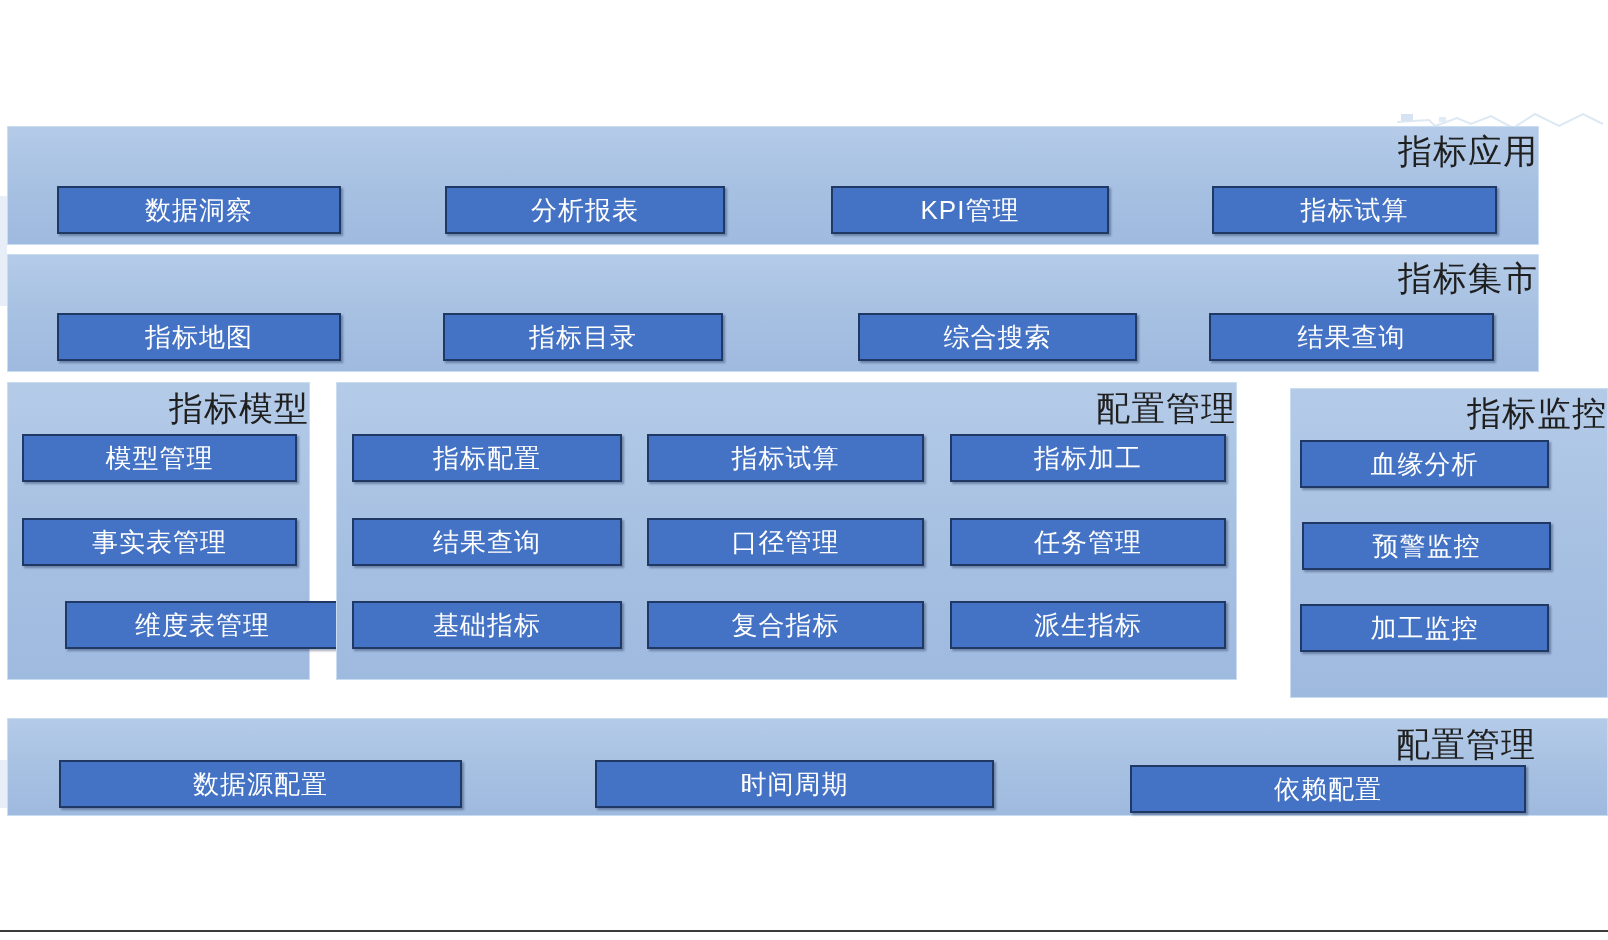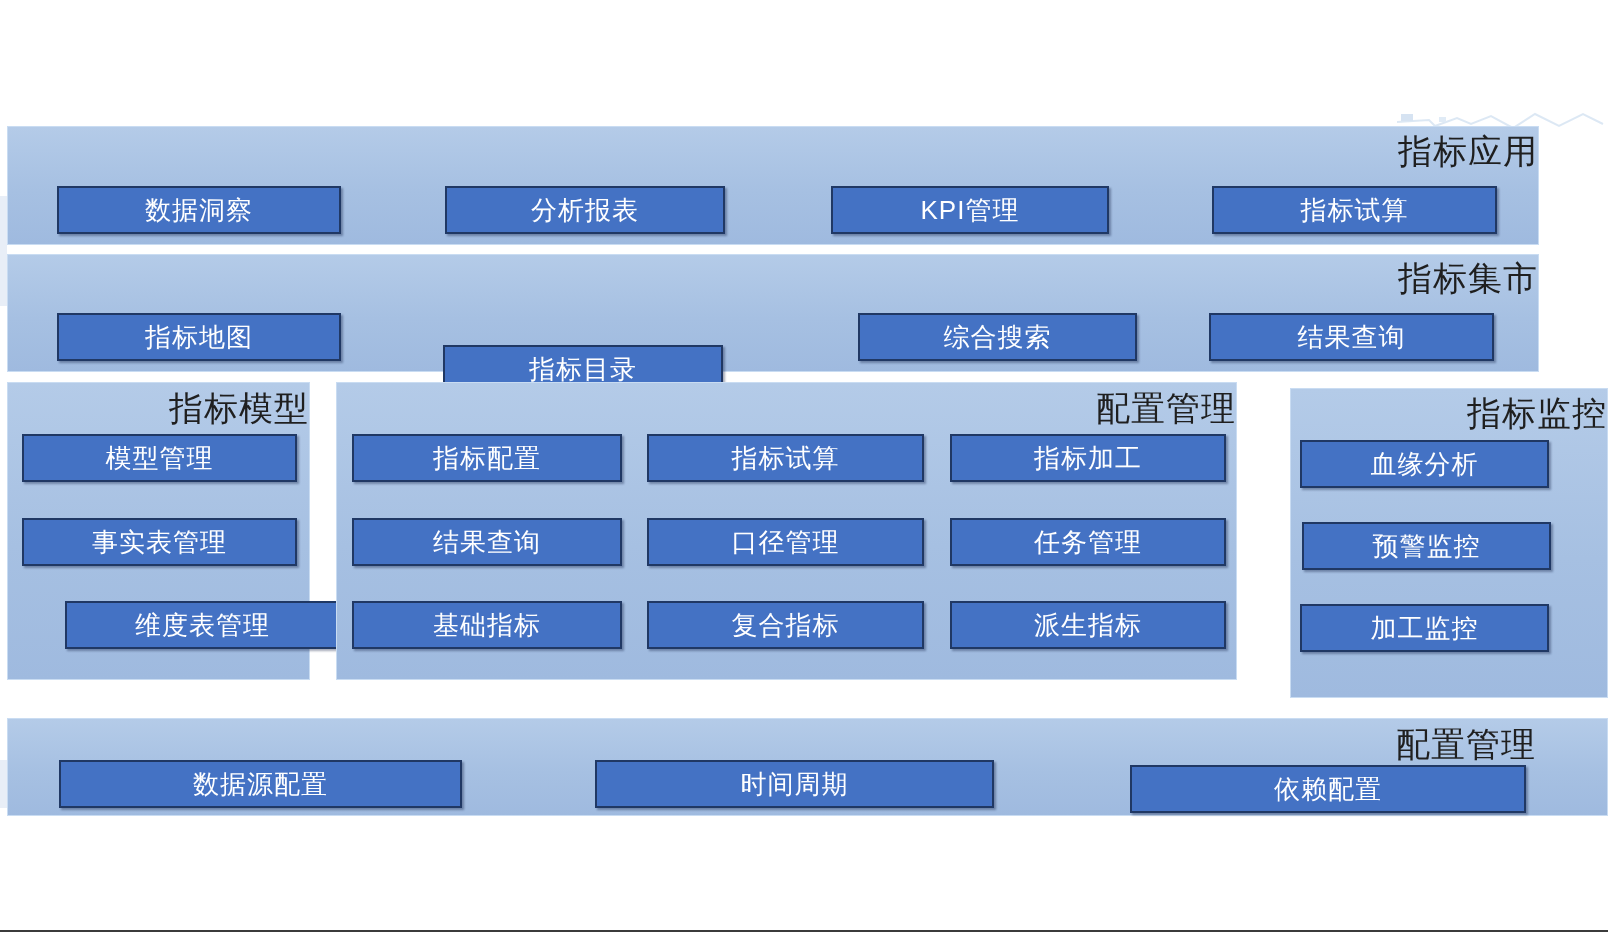--- a/index.html
+++ b/index.html
@@ -114,21 +114,21 @@
   </div>
   <div class="btn" style="left:57px; top:186px; width:284px; height:48px;">数据洞察</div>
   <div class="btn" style="left:445px; top:186px; width:280px; height:48px;">分析报表</div>
   <div class="btn" style="left:831px; top:186px; width:278px; height:48px;">KPI管理</div>
   <div class="btn" style="left:1212px; top:186px; width:285px; height:48px;">指标试算</div>
 
   <div class="panel" style="left:7px; top:254px; width:1532px; height:118px;">
     <div class="panel-title" style="top:7px;">指标集市</div>
   </div>
   <div class="btn" style="left:57px; top:313px; width:284px; height:48px;">指标地图</div>
-  <div class="btn" style="left:443px; top:313px; width:280px; height:48px;margin-top:32px;">指标目录</div>
+  <div class="btn" style="left:443px; top:313px; width:280px; height:48px;">指标目录</div>
   <div class="btn" style="left:827px; top:313px; width:279px; height:48px;margin-left:31px;">综合搜索</div>
   <div class="btn" style="left:1209px; top:313px; width:285px; height:48px;">结果查询</div>
 
   <div class="panel" style="left:7px; top:382px; width:303px; height:298px;">
     <div class="panel-title" style="top:9px;">指标模型</div>
   </div>
   <div class="btn" style="left:22px; top:434px; width:275px; height:48px;">模型管理</div>
   <div class="btn" style="left:22px; top:518px; width:275px; height:48px;">事实表管理</div>
   <div class="btn" style="left:22px; top:601px; width:275px; height:48px;margin-left:43px;">维度表管理</div>
 

